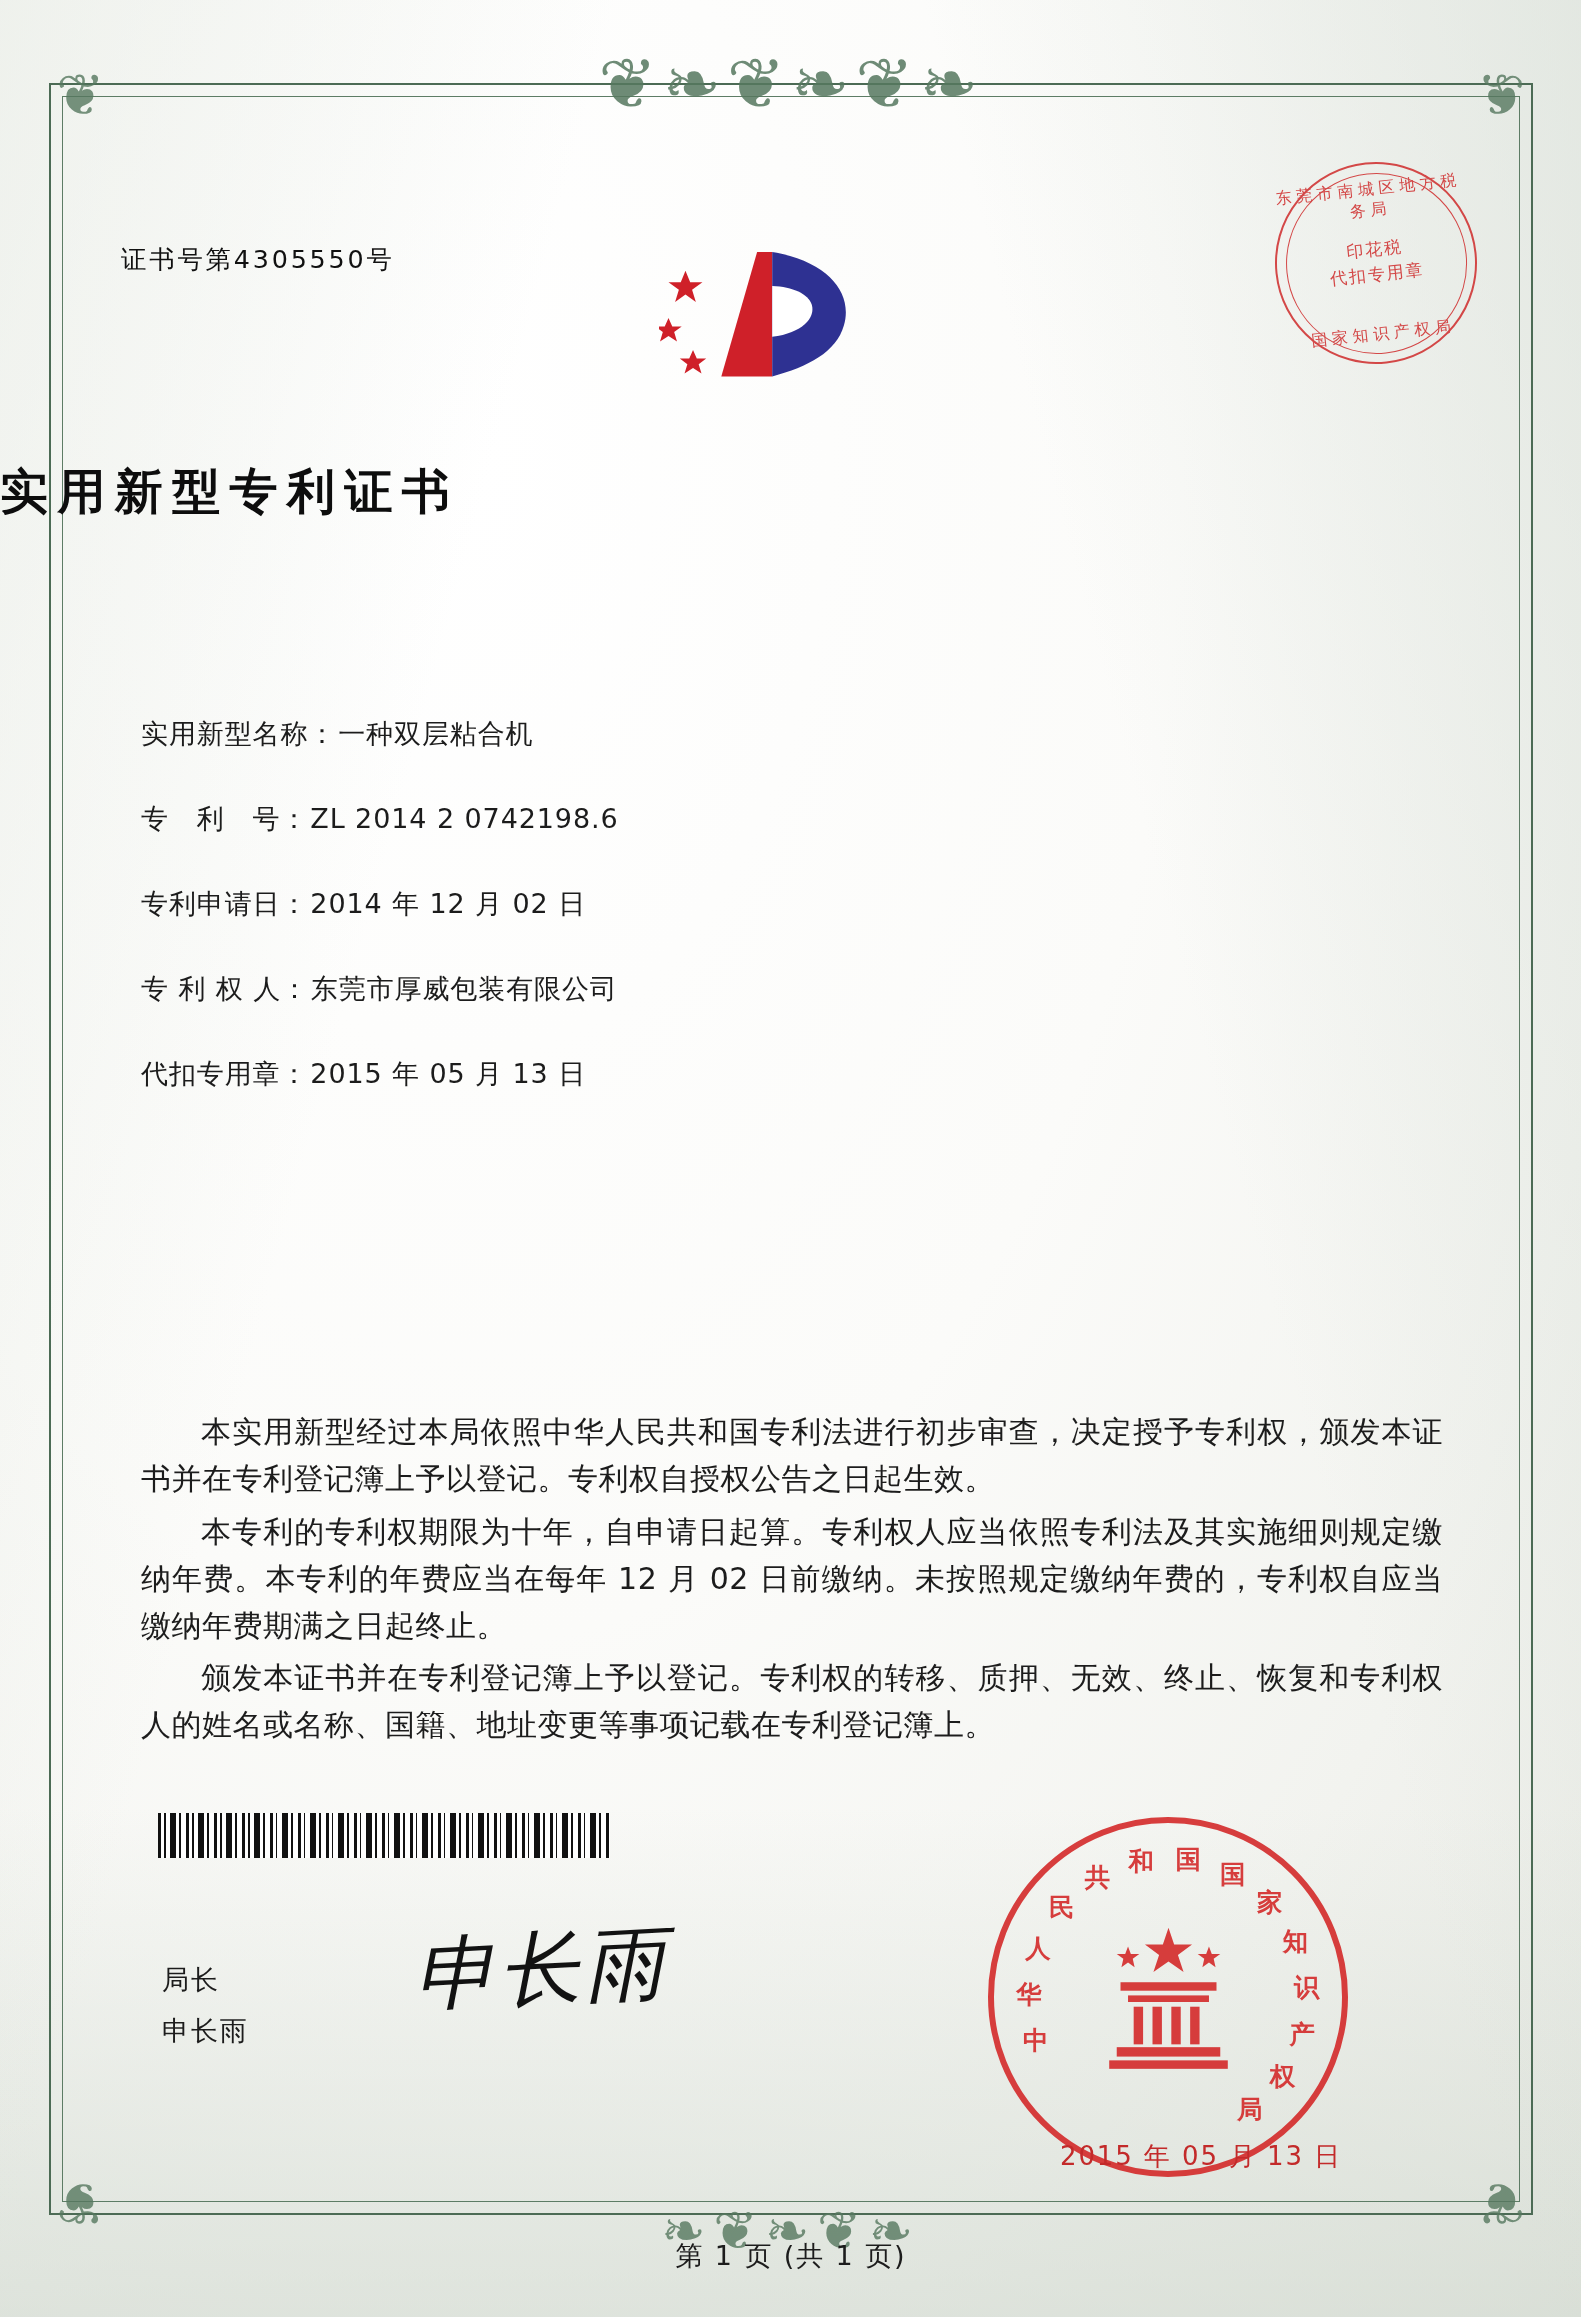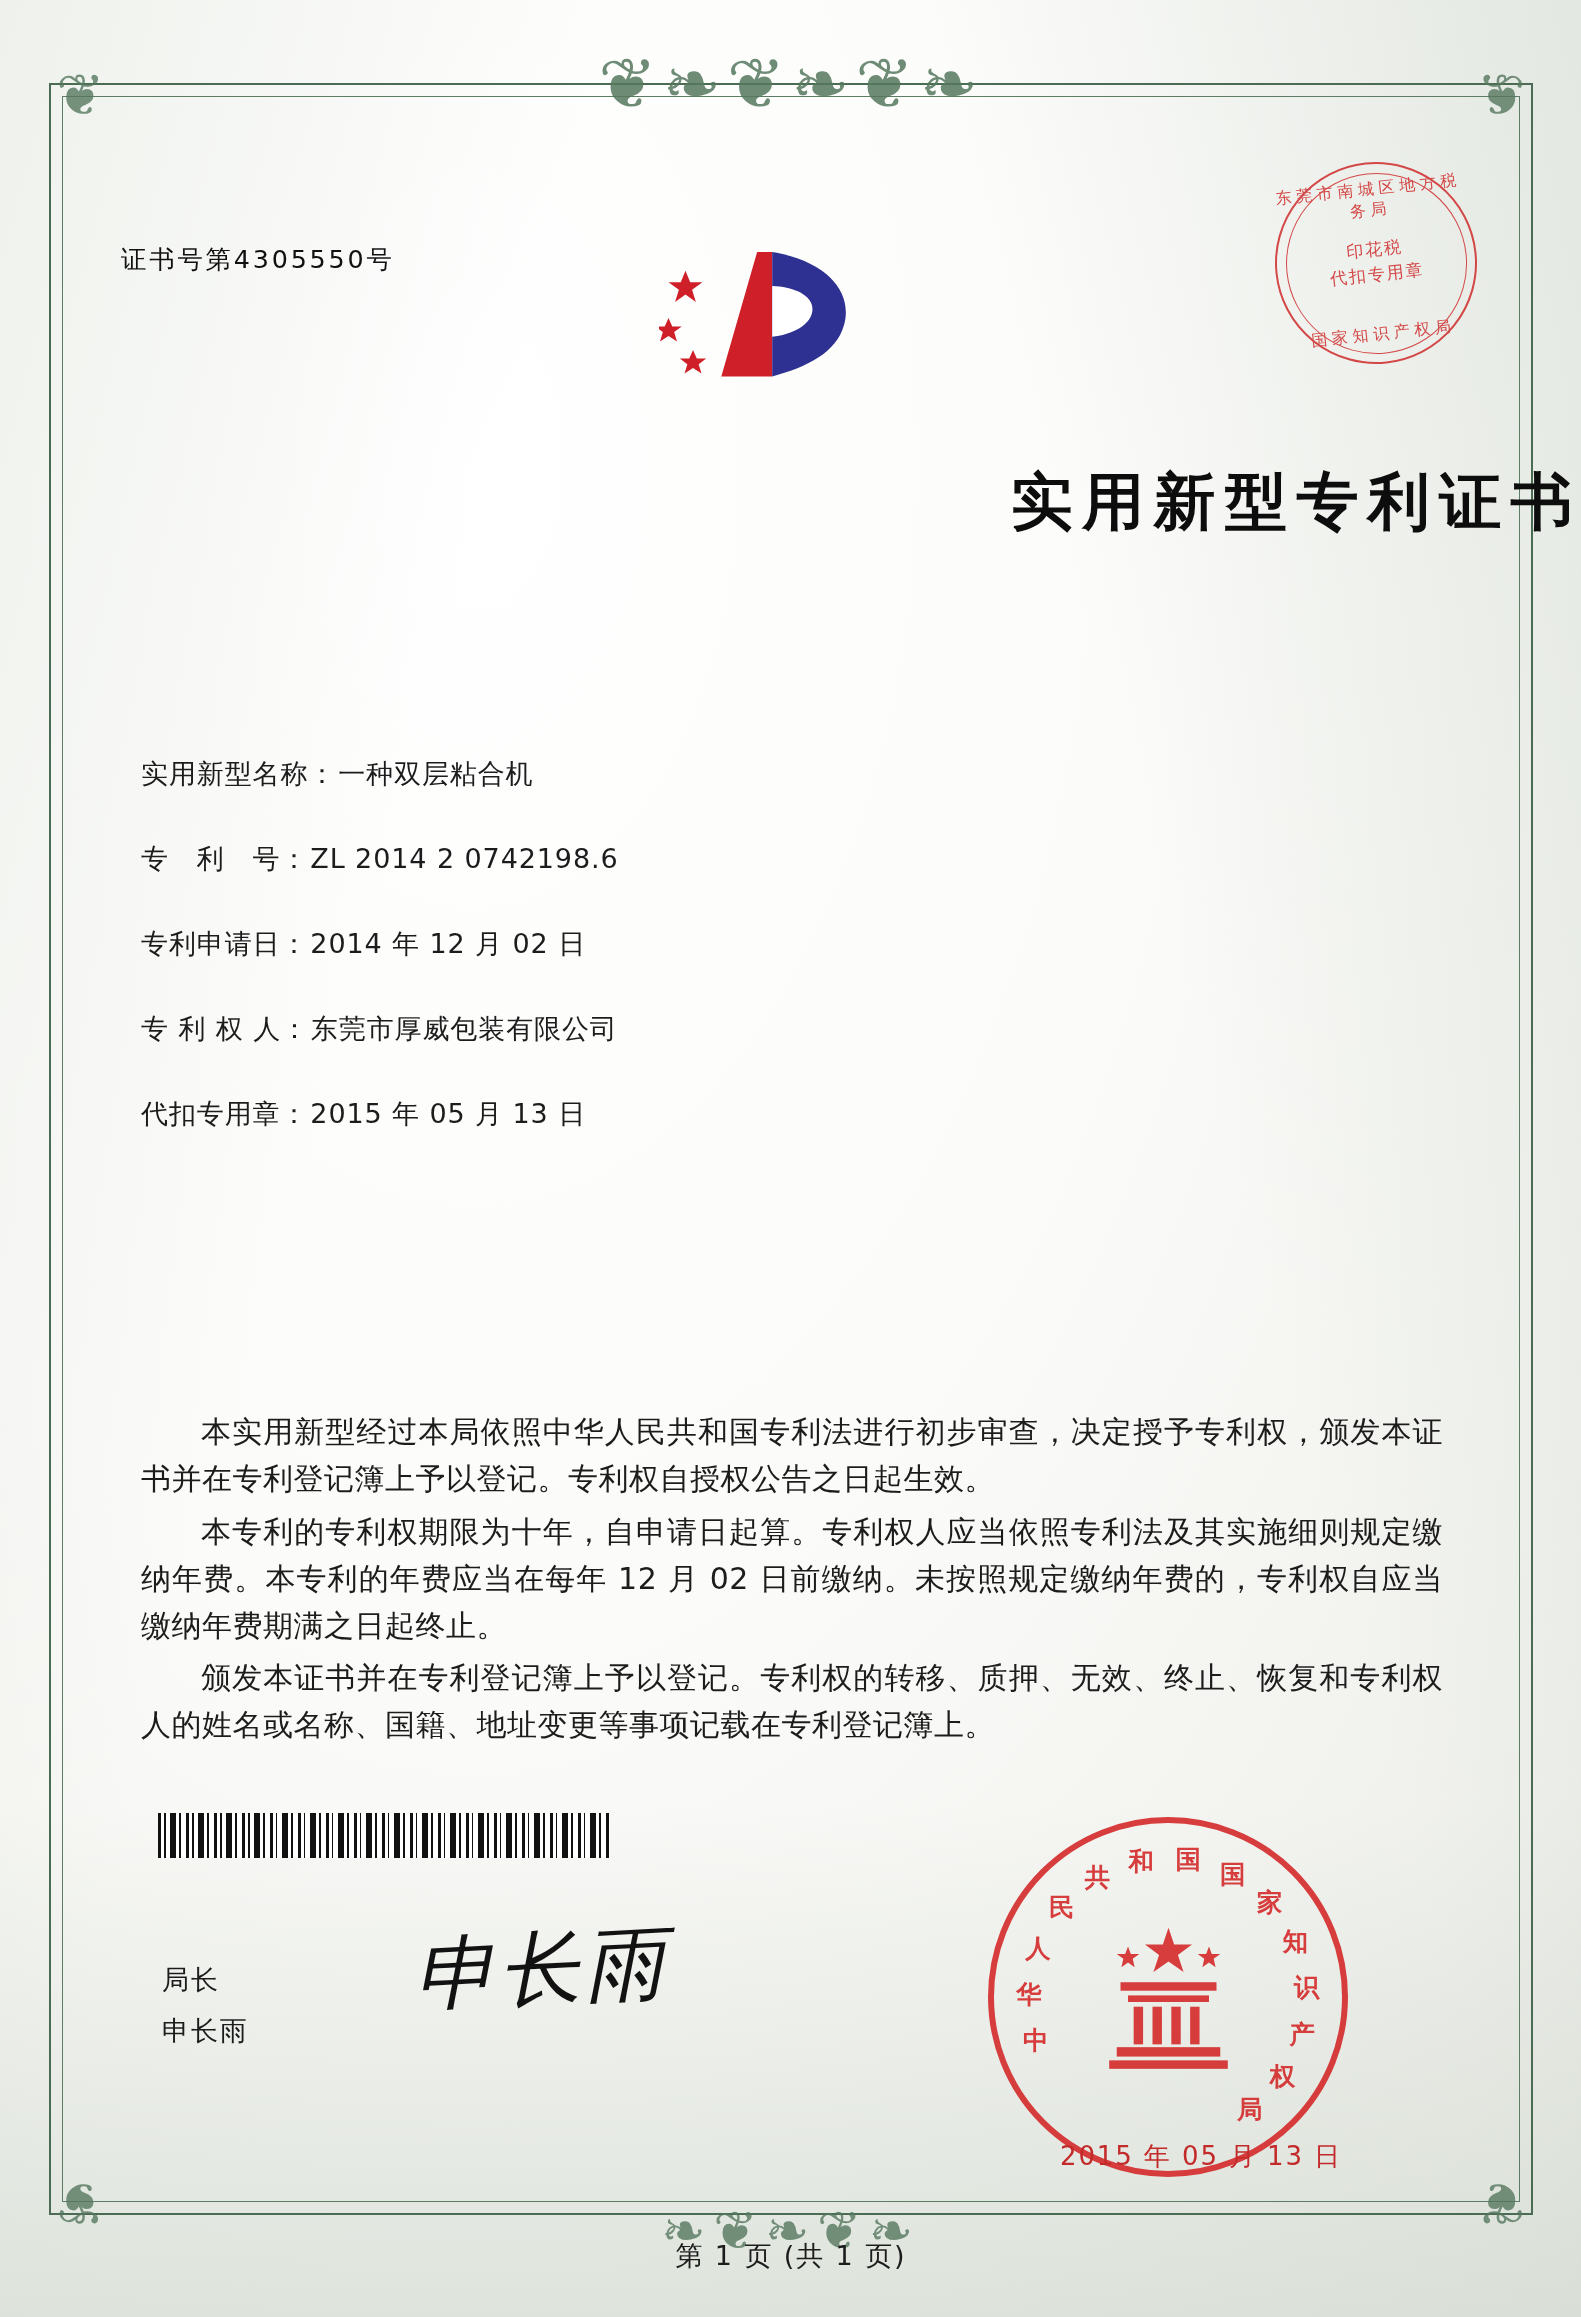--- a/index.html
+++ b/index.html
@@ -135,33 +135,33 @@
     font-size: 17px;
     line-height: 24.5px;
     letter-spacing: 1.9px;
   }
 
   
   .title {
     position: absolute;
     left: 0; right: 0;
     top: 460px;
-    text-align: right;
-    font-size: 62px;
+    text-align: left;
+    font-size: 48px;
     font-weight: bold;
     letter-spacing: 9.4px;
     font-family: "DejaVu Serif", serif;
     color: #0d0d0d;
   }
 
   
   .fields {
     position: absolute;
     left: 141px;
-    top: 756px;
+    top: 716px;
     right: 141px;
   }
   .field-row {
     display: flex;
     align-items: baseline;
     margin-bottom: 49px;
     font-size: 27px;
     letter-spacing: 0.9px;
   }
   .field-label { white-space: pre; }

